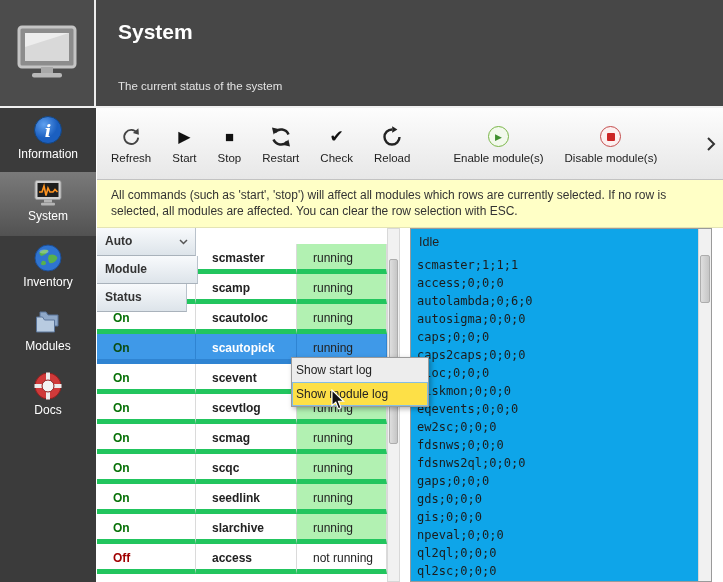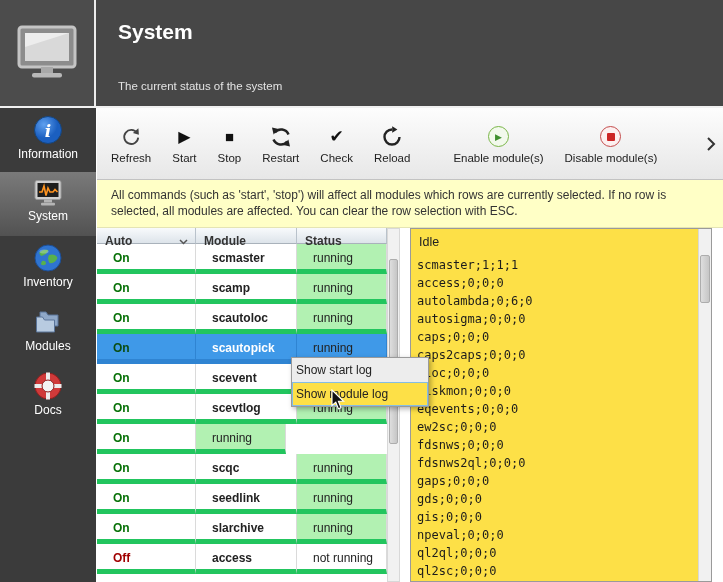--- a/index.html
+++ b/index.html
@@ -38,21 +38,21 @@
   .disable-square { width: 8px; height: 8px; background: #cc2525; border-radius: 1px; }
   .toolbar-overflow { position: absolute; right: 3px; top: 128px; width: 18px; height: 32px;
                       display: flex; align-items: center; justify-content: center; }
 
   
   .banner { position: absolute; left: 97px; top: 180px; width: 626px; height: 48px; background: #ffffc6;
             border-bottom: 1px solid #e4e4b4; padding: 7px 14px; font-size: 12px; color: #333; line-height: 16px; }
 
   
   .mod-table { position: absolute; left: 97px; top: 228px; width: 290px; height: 354px; overflow: hidden; font-size: 12px; background: #fff; }
-  .thead { display: flex; height: 16px; }
+  .thead { display: flex; height: 16px; flex-direction: column; }
   .th { background: linear-gradient(#f8fafc, #dde4ea); border-right: 1px solid #b9c2cb; border-bottom: 1px solid #a9b2bb;
         font-weight: bold; color: #333; line-height: 27px; padding-left: 8px; position: relative; }
   .trow { display: flex; height: 30px; }
   .cell { border-right: 1px solid #dadada; border-bottom: 5px solid #22c55e; line-height: 29px; padding-left: 16px; color: #222; background: #fff; }
   .c-auto { width: 99px; }
   .c-mod { width: 101px; font-weight: bold; }
   .c-status { width: 90px; }
   .auto-on { color: #067006; font-weight: bold; }
   .auto-off { color: #a00000; font-weight: bold; }
   .status-running { background: #b2f1b2; }
@@ -61,21 +61,21 @@
   .trow.selected .c-auto { color: #0a4d12; }
   .th-chev { position: absolute; right: 7px; top: 11px; }
 
   
   .vscroll { position: absolute; top: 228px; width: 13px; height: 354px; background: #f1f1f1; border: 1px solid #d8d8d8; }
   .vscroll.table-sb { left: 387px; }
   .sb-thumb { position: absolute; left: 1px; right: 1px; background: linear-gradient(90deg, #dedede, #c6c6c6);
               border: 1px solid #adadad; border-radius: 2px; }
 
   
-  .log-panel { position: absolute; left: 410px; top: 228px; width: 302px; height: 354px; background: #fde047;
+  .log-panel { position: absolute; left: 410px; top: 228px; width: 302px; height: 354px; background: #0ea5e9;
                border: 1px solid #9a9a9a; overflow: hidden; }
   .log-state { padding: 6px 8px 3px 8px; font-size: 12.5px; color: #222; }
   .log-lines { padding: 4px 6px; font-family: "DejaVu Sans Mono", monospace; font-size: 12px; line-height: 18px; color: #1c1c1c; }
   .panel-sb { position: absolute; right: 0; top: 0; width: 13px; height: 100%; background: #f1f1f1; border-left: 1px solid #d8d8d8; }
 
   
   .context-menu { position: absolute; left: 291px; top: 357px; width: 138px; background: #ededed;
                   border: 1px solid #9a9a9a; box-shadow: 2px 2px 5px rgba(0,0,0,0.3); font-size: 12px; color: #222; z-index: 20; }
   .menu-item { height: 24px; line-height: 22px; padding-left: 3px; border: 1px solid transparent; }
   .menu-item.hover { background: #fde047; border: 1px solid #84bde4; }
@@ -270,20 +270,21 @@
       <div class="cell c-mod">scevent</div>
       <div class="cell c-status status-running">running</div>
     </div>
     <div class="trow">
       <div class="cell c-auto auto-on">On</div>
       <div class="cell c-mod">scevtlog</div>
       <div class="cell c-status status-running">running</div>
     </div>
     <div class="trow">
       <div class="cell c-auto auto-on">On</div>
+      <div class="cell c-mod">scmag</div>
       <div class="cell c-status status-running">running</div>
     </div>
     <div class="trow">
       <div class="cell c-auto auto-on">On</div>
       <div class="cell c-mod">scqc</div>
       <div class="cell c-status status-running">running</div>
     </div>
     <div class="trow">
       <div class="cell c-auto auto-on">On</div>
       <div class="cell c-mod">seedlink</div>

